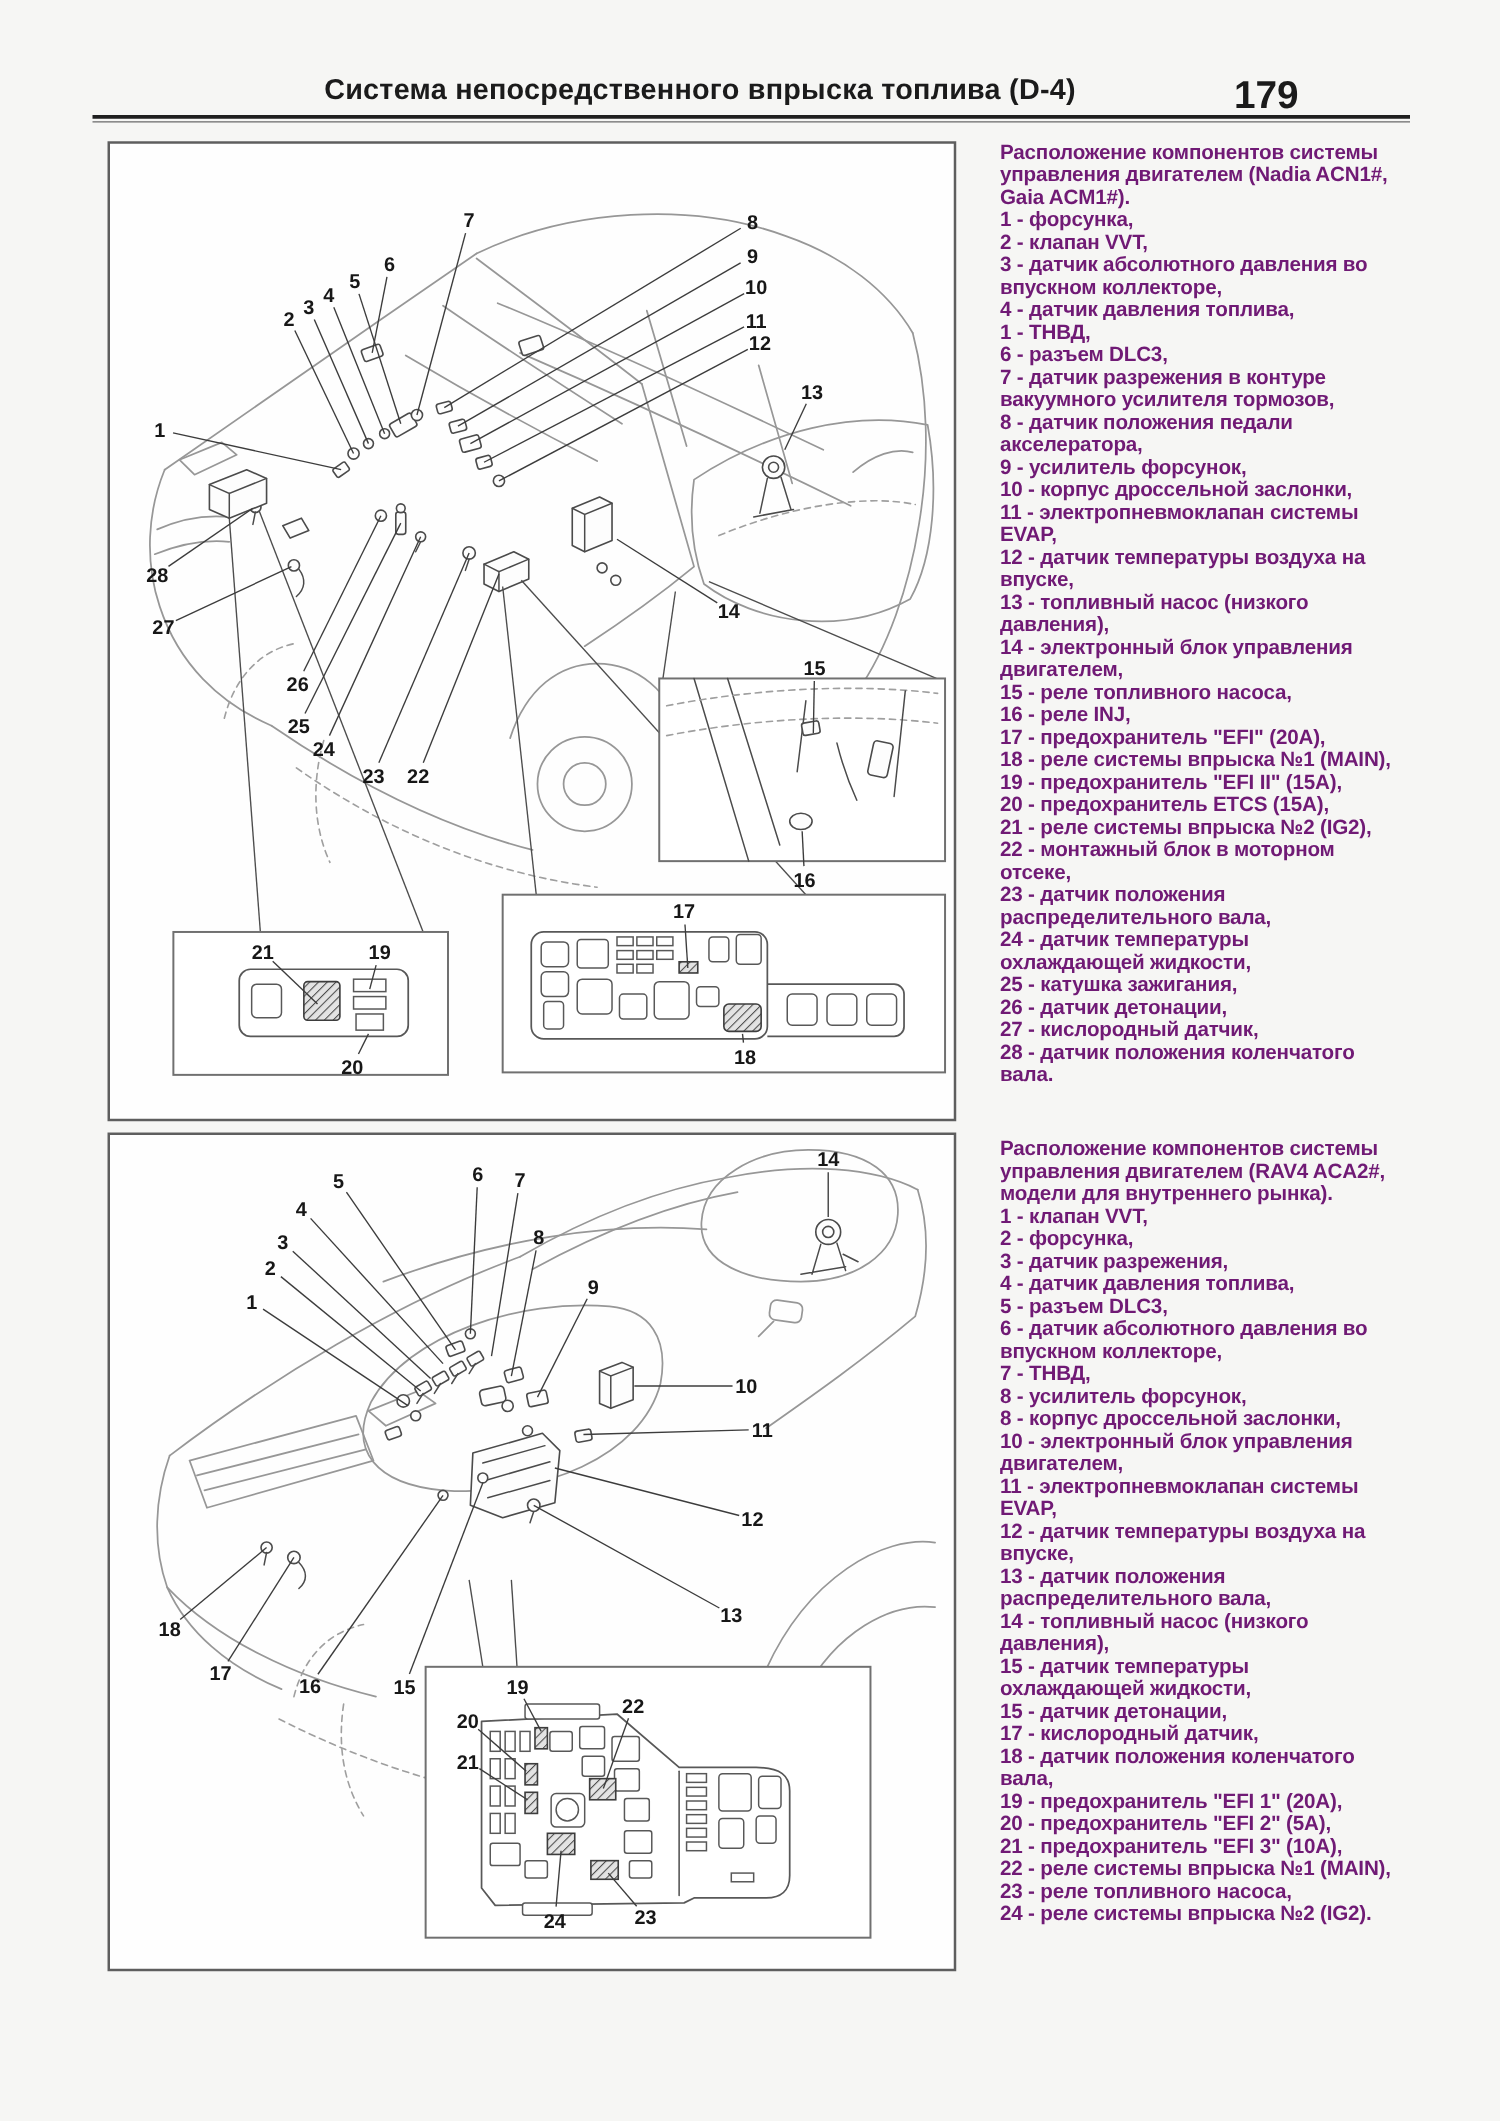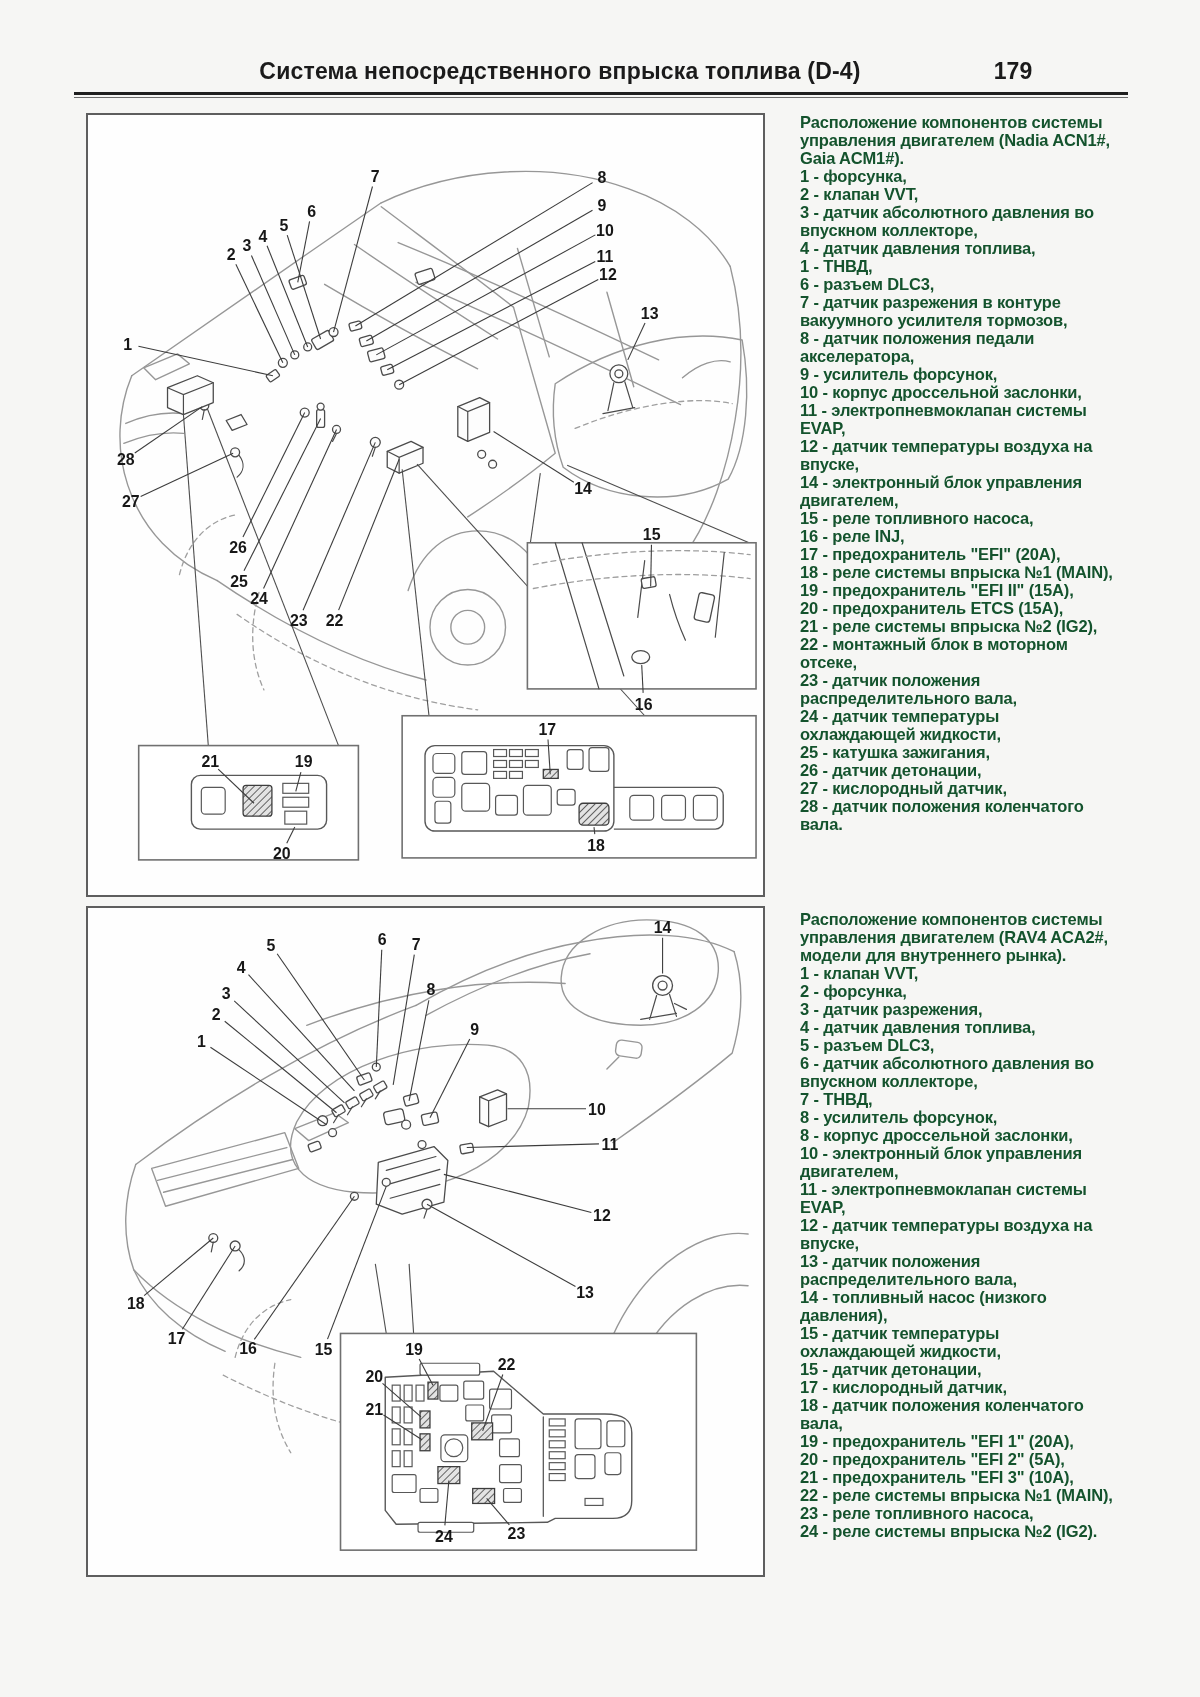--- a/index.html
+++ b/index.html
@@ -1,31 +1,31 @@
 <!DOCTYPE html>
 <html><head>
 <meta charset="utf-8">
 <style>
   html,body{margin:0;padding:0;background:#e8e8e6;}
   .page{position:relative;width:1200px;height:1697px;margin:0 auto;background:#f6f6f4;
         font-family:"Liberation Sans",sans-serif;font-weight:bold;color:#1b1b1b;overflow:hidden;}
   
   .hdr-title{position:absolute;left:40px;top:58px;width:1040px;text-align:center;
              font-size:23px;letter-spacing:.2px;white-space:nowrap;}
-  .hdr-page{position:absolute;left:968px;top:58px;width:90px;text-align:center;font-size:23px;}
+  .hdr-page{position:absolute;left:968px;top:58px;width:90px;text-align:center;font-size:31px;}
   .hdr-rule{position:absolute;left:74px;top:92px;width:1054px;height:3px;background:#1f1f1f;}
   .hdr-rule2{position:absolute;left:74px;top:97px;width:1054px;height:1px;background:#6a6a6a;}
   
   .fig{position:absolute;left:86px;width:679px;background:#fefefe;border:2px solid #5e5e5e;box-sizing:border-box;}
   .fig1{top:113px;height:784px;}
   .fig2{top:906px;height:671px;}
   .fig svg{display:block;width:100%;height:100%;}
   
   .legend{position:absolute;left:800px;width:316px;font-size:16.5px;line-height:18px;
-          letter-spacing:-.15px;color:#14532d;}
+          letter-spacing:-.15px;color:#701a75;}
   .legend p{margin:0;}
   .lg1{top:113px;} .lg2{top:910px;}
   
   .car{stroke:#979797;fill:none;stroke-width:1.4;stroke-linecap:round;stroke-linejoin:round;}
   .card{stroke:#9f9f9f;fill:none;stroke-width:1.3;stroke-dasharray:5 4;stroke-linecap:round;}
   .glyph{stroke:#4b4b4b;fill:#fdfdfd;stroke-width:1.3;stroke-linejoin:round;}
   .glyphl{stroke:#4b4b4b;fill:none;stroke-width:1.2;stroke-linecap:round;}
   .inset{fill:#ffffff;stroke:#707070;stroke-width:1.6;}
   .panel{fill:none;stroke:#585858;stroke-width:1.4;stroke-linejoin:round;}
   .fuse{fill:#ffffff;stroke:#585858;stroke-width:1.2;}
@@ -416,20 +416,21 @@
         <p>3 - датчик абсолютного давления во впускном коллекторе,</p>
         <p>4 - датчик давления топлива,</p>
         <p>1 - ТНВД,</p>
         <p>6 - разъем DLC3,</p>
         <p>7 - датчик разрежения в контуре вакуумного усилителя тормозов,</p>
         <p>8 - датчик положения педали акселератора,</p>
         <p>9 - усилитель форсунок,</p>
         <p>10 - корпус дроссельной заслонки,</p>
         <p>11 - электропневмоклапан системы EVAP,</p>
         <p>12 - датчик температуры воздуха на впуске,</p>
+        <p>13 - топливный насос (низкого давления),</p>
         <p>14 - электронный блок управления двигателем,</p>
         <p>15 - реле топливного насоса,</p>
         <p>16 - реле INJ,</p>
         <p>17 - предохранитель "EFI" (20A),</p>
         <p>18 - реле системы впрыска №1 (MAIN),</p>
         <p>19 - предохранитель "EFI II" (15A),</p>
         <p>20 - предохранитель ETCS (15A),</p>
         <p>21 - реле системы впрыска №2 (IG2),</p>
         <p>22 - монтажный блок в моторном отсеке,</p>
         <p>23 - датчик положения распределительного вала,</p>

